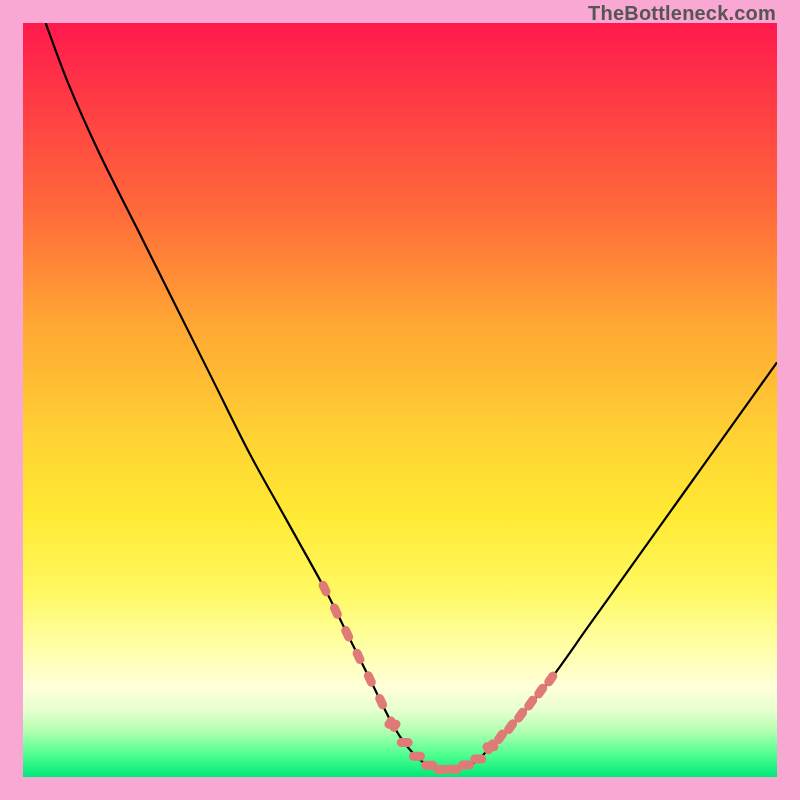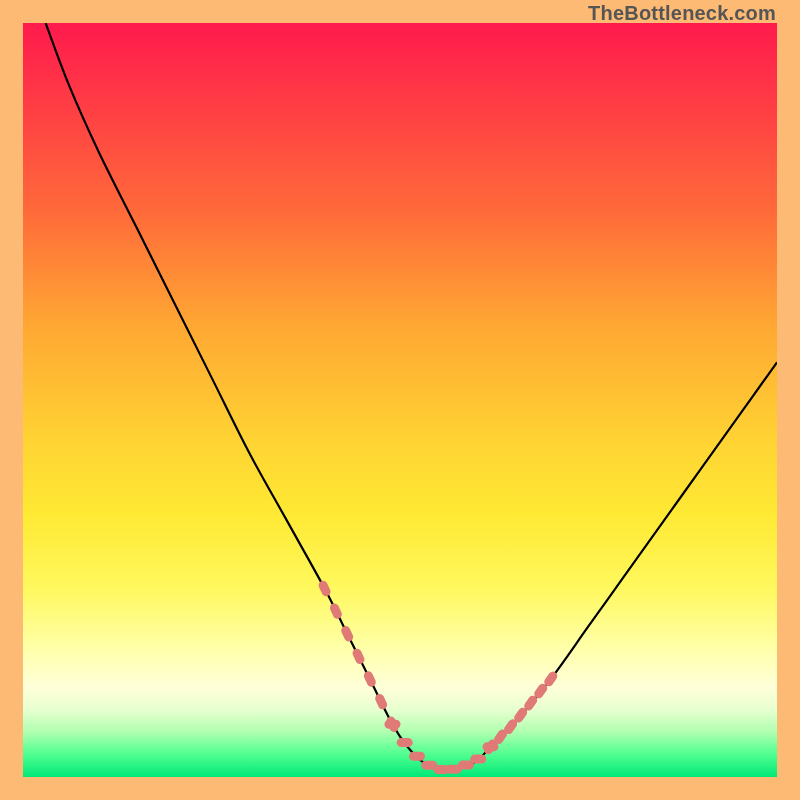--- a/index.html
+++ b/index.html
@@ -11,21 +11,21 @@
     overflow: hidden;
     position: relative;
     font-family: Arial, sans-serif;
   }
   .frame {
     position: absolute;
     top: 0;
     left: 0;
     width: 800px;
     height: 800px;
-    background: #fdba74;
+    background: #f9a8d4;
   }
   .plot-area {
     position: absolute;
     top: 23px;
     left: 23px;
     width: 754px;
     height: 754px;
     
     background: linear-gradient(to bottom,
       #ff1a4d 0%,

